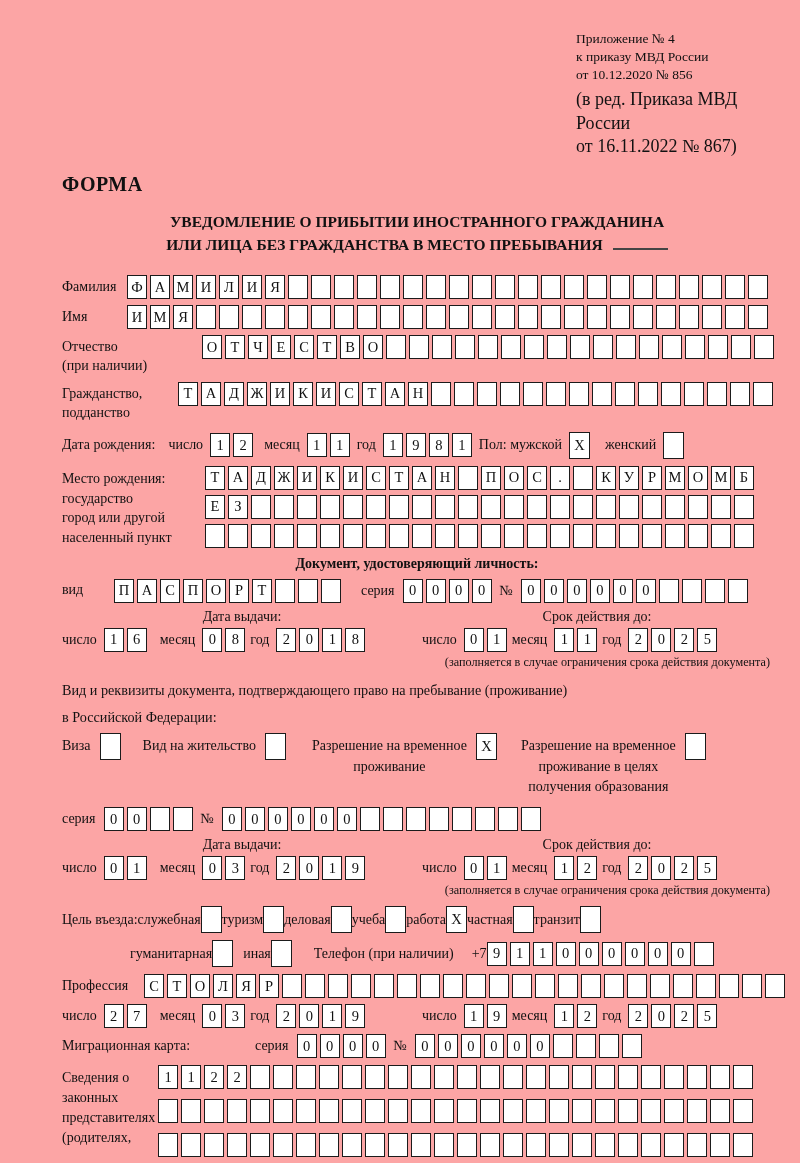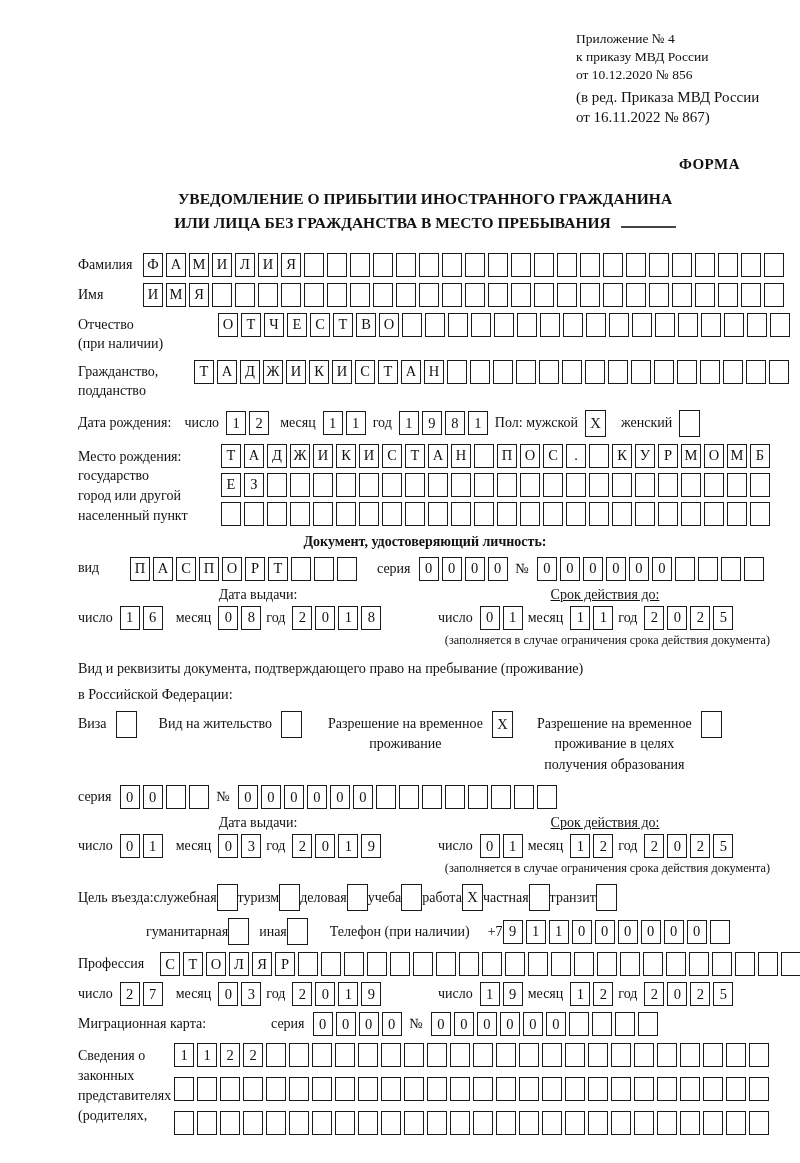--- a/index.html
+++ b/index.html
@@ -1,25 +1,25 @@
 <!DOCTYPE html>
 <html><head>
 <meta charset="utf-8">
 <style>
   * { margin:0; padding:0; box-sizing:border-box; }
   html,body { background:#e8e8e8; }
   .page {
-    width:800px; height:1163px; background:#ffffff; color:#111;
+    width:800px; height:1163px; background:#fca5a5; color:#111;
     font-family:"Liberation Serif","DejaVu Serif",serif;
-    padding:30px 28px 20px 78px; overflow:hidden; position:relative;
+    padding:30px 28px 20px 62px; overflow:hidden; position:relative;
     margin:0 auto;
   }
   .appendix { margin-left:auto; width:196px; font-size:13.5px; line-height:1.32; }
-  .appendix .amend { font-size:15px; margin-top:5px; line-height:1.3; }
-  .forma { text-align:right; padding-right:32px; font-weight:bold; font-size:15px; margin-top:29px; letter-spacing:.5px; }
+  .appendix .amend { font-size:18px; margin-top:5px; line-height:1.3; }
+  .forma { text-align:left; padding-right:32px; font-weight:bold; font-size:20px; margin-top:14px; letter-spacing:.5px; }
   .title { text-align:center; font-weight:bold; font-size:15.5px; line-height:1.5; margin-top:14px; }
   .blankline { display:inline-block; width:55px; border-bottom:2.2px solid #444; height:12px; margin-left:10px; }
   .sec-head { font-weight:bold; font-size:14.4px; margin-top:25px; letter-spacing:.2px; }
   .formarea { margin-top:19px; font-size:14px; }
   .frow { display:flex; align-items:flex-start; margin-bottom:6px; }
   .frow.c { align-items:center; }
   .lbl { flex:0 0 auto; padding-top:3px; line-height:1.35; }
   .cells { display:inline-flex; gap:3px; flex-wrap:nowrap; flex:0 0 auto; }
   .cell {
     width:20px; height:24px; border:1.8px solid #1b1b1b; background:#fff;
@@ -28,21 +28,21 @@
   }
   .cb .cell { width:21px; height:27px; }
   .w65 { width:65px; } .w140 { width:140px; } .w116 { width:116px; } .w143 { width:143px; }
   .block { display:flex; }
   .block-labels { flex:0 0 auto; line-height:1.42; padding-top:3px; }
   .block-cells { flex:1 1 auto; }
   .block-cells .cells { margin-bottom:5px; }
   .center-bold { text-align:center; font-weight:bold; font-size:14px; margin:3px 0 7px 0; }
   .dhead { display:flex; margin-bottom:3px; }
   .dhead span { display:block; text-align:center; }
-  .dhead .l { width:360px; } .dhead .r { flex:1;text-decoration:underline; }
+  .dhead .l { width:360px; } .dhead .r { flex:1; }
   .dategrp { display:inline-flex; align-items:center; gap:5px; }
   .dategrp .dl { margin-right:2px; }
   .drow { display:flex; align-items:center; margin-bottom:4px; }
   .drow .lgrp { width:360px; }
   .note-r { text-align:right; font-size:12.2px; margin:-1px 2px 8px 0; }
   .para { line-height:1.75; font-size:14.2px; margin-bottom:2px; }
   .opt { display:inline-flex; align-items:flex-start; gap:9px; }
   .opt .ol { text-align:center; line-height:1.45; padding-top:3px; }
   .optrow { display:flex; align-items:flex-start; margin:4px 0 10px 0; }
   .purp { display:flex; align-items:center; margin-bottom:7px; flex-wrap:nowrap; }

